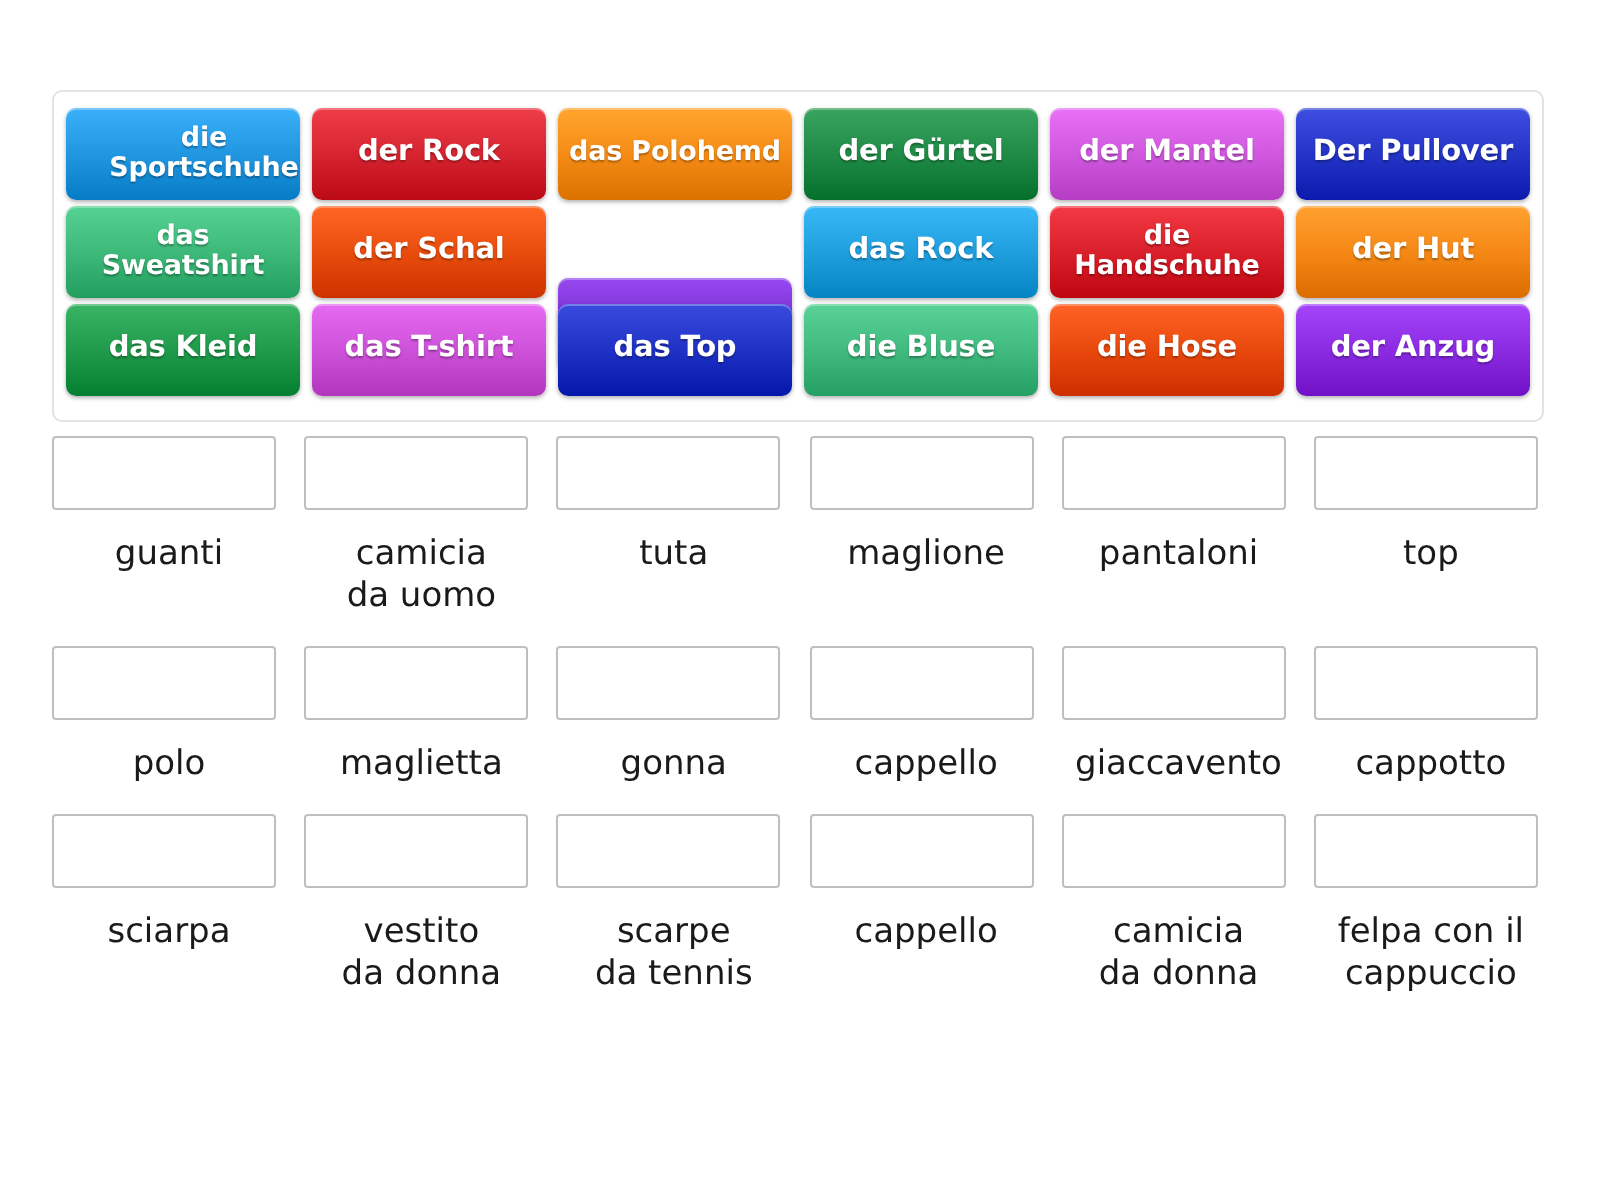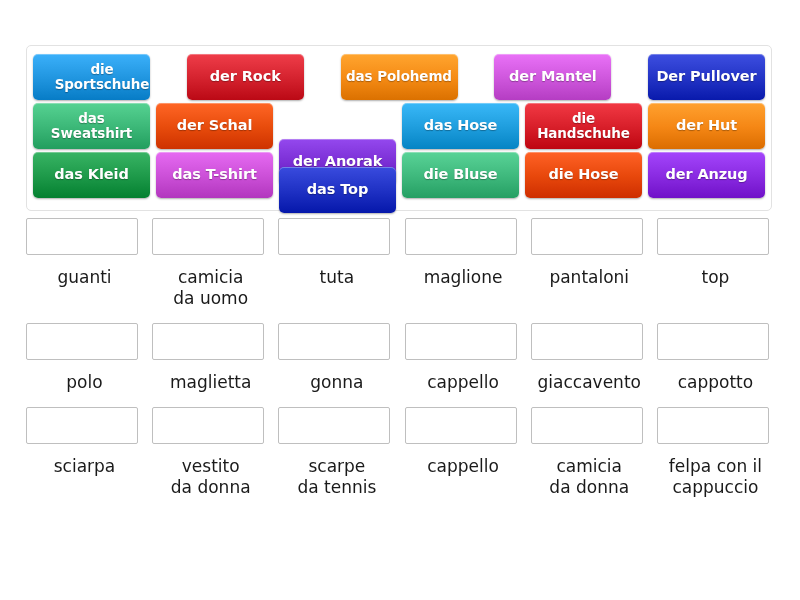--- a/index.html
+++ b/index.html
@@ -110,39 +110,40 @@
 <div id="app">
 
   <div id="tile-tray">
 
     <div class="tile-row">
       <div class="tile two-line" style="background: linear-gradient(rgb(59, 176, 250) 0%, rgb(33, 150, 224) 52%, rgb(7, 124, 198) 100%); padding-left: 24px;">die
 Sportschuhe</div>
       <div class="tile" style="background: linear-gradient(rgb(239, 61, 73) 0%, rgb(213, 35, 47) 52%, rgb(187, 9, 21) 100%);">der Rock</div>
       <div class="tile two-line" style="background: linear-gradient(rgb(255, 165, 47) 0%, rgb(245, 139, 21) 52%, rgb(219, 113, 0) 100%);">das
 Polohemd</div>
+      <div class="tile" style="background: linear-gradient(rgb(57, 164, 95) 0%, rgb(31, 138, 69) 52%, rgb(5, 112, 43) 100%);">der Gürtel</div>
       <div class="tile" style="background: linear-gradient(rgb(233, 113, 247) 0%, rgb(207, 87, 221) 52%, rgb(181, 61, 195) 100%);">der Mantel</div>
       <div class="tile" style="background: linear-gradient(rgb(61, 78, 224) 0%, rgb(35, 52, 198) 52%, rgb(9, 26, 172) 100%);">Der Pullover</div>
     </div>
 
     <div class="tile-row">
       <div class="tile two-line" style="background: linear-gradient(rgb(86, 210, 146) 0%, rgb(60, 184, 120) 52%, rgb(34, 158, 94) 100%);">das
 Sweatshirt</div>
       <div class="tile" style="background: linear-gradient(rgb(255, 102, 38) 0%, rgb(232, 76, 12) 52%, rgb(206, 50, 0) 100%);">der Schal</div>
       <div class="tile" style="background: linear-gradient(rgb(148, 72, 238) 0%, rgb(122, 46, 212) 52%, rgb(96, 20, 186) 100%); margin-top: 36px;">der Anorak</div>
-      <div class="tile" style="background: linear-gradient(rgb(57, 184, 248) 0%, rgb(31, 158, 222) 52%, rgb(5, 132, 196) 100%);">das Hose</div>
+      <div class="tile" style="background: linear-gradient(rgb(57, 184, 248) 0%, rgb(31, 158, 222) 52%, rgb(5, 132, 196) 100%);">das Rock</div>
       <div class="tile two-line" style="background: linear-gradient(rgb(242, 57, 68) 0%, rgb(216, 31, 42) 52%, rgb(190, 5, 16) 100%);">die
 Handschuhe</div>
       <div class="tile" style="background: linear-gradient(rgb(255, 161, 47) 0%, rgb(245, 135, 21) 52%, rgb(219, 109, 0) 100%);">der Hut</div>
     </div>
 
     <div class="tile-row">
       <div class="tile" style="background: linear-gradient(rgb(56, 180, 100) 0%, rgb(30, 154, 74) 52%, rgb(4, 128, 48) 100%);">das Kleid</div>
       <div class="tile" style="background: linear-gradient(rgb(230, 106, 242) 0%, rgb(204, 80, 216) 52%, rgb(178, 54, 190) 100%);">das T-shirt</div>
-      <div class="tile" style="background: linear-gradient(rgb(57, 75, 222) 0%, rgb(31, 49, 196) 52%, rgb(5, 23, 170) 100%); margin-top: 15px;">das Top</div>
+      <div class="tile" style="background: linear-gradient(rgb(57, 75, 222) 0%, rgb(31, 49, 196) 52%, rgb(5, 23, 170) 100%);">das Top</div>
       <div class="tile" style="background: linear-gradient(rgb(89, 211, 151) 0%, rgb(63, 185, 125) 52%, rgb(37, 159, 99) 100%);">die Bluse</div>
       <div class="tile" style="background: linear-gradient(rgb(255, 98, 38) 0%, rgb(232, 72, 12) 52%, rgb(206, 46, 0) 100%);">die Hose</div>
       <div class="tile" style="background: linear-gradient(rgb(164, 69, 252) 0%, rgb(138, 43, 226) 52%, rgb(112, 17, 200) 100%);">der Anzug</div>
     </div>
 
   </div>
 
   <div id="answer-grid">
 
     <div class="ans-row">

